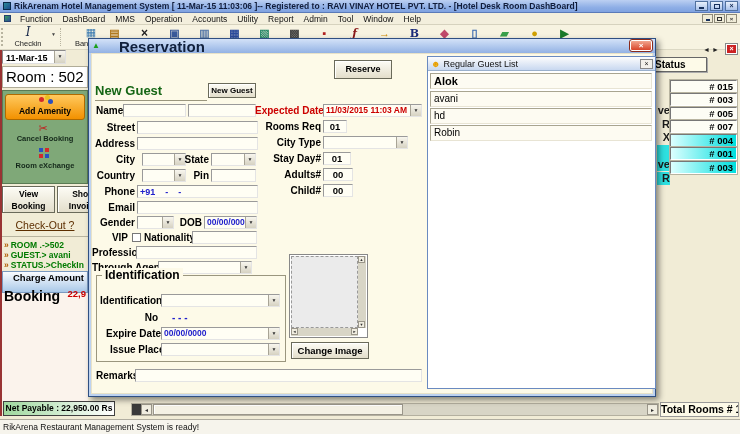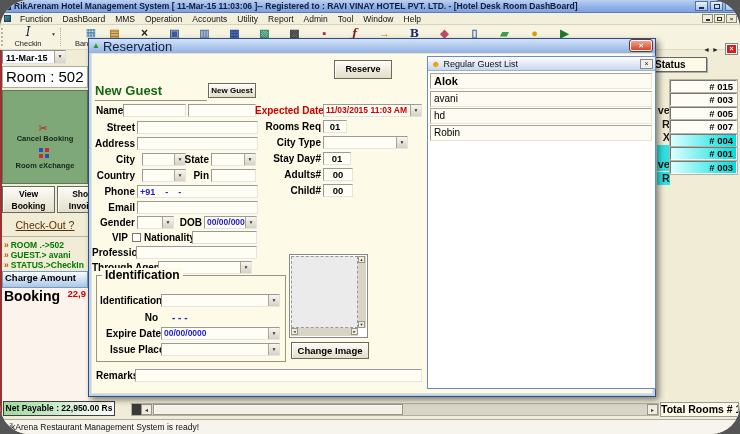--- a/index.html
+++ b/index.html
@@ -1,19 +1,19 @@
 <!DOCTYPE html>
 <html><head>
 <meta charset="utf-8">
 <style>
   * { box-sizing: border-box; margin: 0; padding: 0; }
   html,body { background:#555; }
   #app {
     position: relative; width: 740px; height: 434px; overflow: hidden;
-    background:#f1ecd6; font-family:"Liberation Sans", sans-serif; font-size:10px; color:#000;border-radius:29px;
+    background:#f1ecd6; font-family:"Liberation Sans", sans-serif; font-size:10px; color:#000;
   }
   
   .titlebar { position:absolute; left:0; top:0; width:740px; height:13px;
     background:linear-gradient(180deg,#bcd0f2,#8fafe6 60%,#7fa2e0); border-bottom:1px solid #5a7ab8;
     display:flex; align-items:center; }
   .app-icon { width:8px; height:8px; margin:0 3px; background:linear-gradient(135deg,#2a8a9a,#1a4a8a); border:1px solid #0a2a4a; }
   .title-text { font-size:8.5px; font-weight:bold; color:#101c3a; white-space:nowrap; overflow:hidden; flex:1; }
   .winbtns { display:flex; gap:2px; margin-right:2px; }
   .winbtn { width:13px; height:10px; background:linear-gradient(#e8f0fc,#aac2ea); border:1px solid #51719f;
     display:flex; align-items:center; justify-content:center; font-size:7px; line-height:8px; color:#17305c; font-weight:bold; }
@@ -69,22 +69,22 @@
   .xchg-label { position:absolute; left:0; top:70px; width:84px; text-align:center; font-size:7.5px; font-weight:bold; color:#14281a; }
   .btn { background:linear-gradient(#fdfcf5,#e3decb); border:1px solid #6a6a5a; box-shadow:inset 1px 1px 0 #fff;
     text-align:center; font-weight:bold; color:#000; }
   .viewbtn { position:absolute; left:2px; top:186px; width:53px; height:27px; font-size:8.5px; line-height:12px; padding-top:1px;}
   .showbtn { position:absolute; left:57px; top:186px; width:53px; height:27px; font-size:8.5px; line-height:12px; padding-top:1px;}
   .checkout { position:absolute; left:2px; top:219px; width:86px; text-align:center; font-size:10.5px; font-weight:normal;
     color:#5c2e00; text-decoration:underline; }
   .sb-divider { position:absolute; left:2px; top:236px; width:86px; border-top:1px solid #b8b4a0; }
   .infoline { position:absolute; left:4px; white-space:nowrap; font-size:8.5px; font-weight:bold; color:#007a00; overflow:hidden; width:84px;}
   .infoline .bullet { color:#b05a00; margin-right:2px; }
-  .chargehdr { position:absolute; left:2px; top:271px; width:86px; height:17px; background:linear-gradient(180deg,#fafcff,#a9c8e8);
-    border:1px solid #7a9ac0; font-size:9.5px; font-weight:bold; line-height:11px; padding-left:2px; }
+  .chargehdr { position:absolute; left:2px; top:271px; width:86px; height:22px; background:linear-gradient(180deg,#fafcff,#a9c8e8);
+    border:1px solid #7a9ac0; font-size:9.5px; font-weight:bold; line-height:11px; padding-left:10px; }
   .bookrow-l { position:absolute; left:4px; top:288px; font-size:14px; font-weight:bold; }
   .bookrow-v { position:absolute; left:56px; top:288px; width:30px; text-align:right; font-size:9.5px; font-weight:bold; color:#cc0000; }
   .netpay { position:absolute; left:3px; top:401px; width:112px; height:15px; background:linear-gradient(90deg,#9ed89e,#ffffff);
     border:1px solid #404040; font-size:8.5px; font-weight:bold; text-align:center; line-height:13px; white-space:nowrap; overflow:hidden;}
   
   .minibar { position:absolute; right:0; top:44px; width:84px; height:11px; }
   .mini-arrow { position:absolute; top:1px; font-size:7px; color:#222; line-height:9px;}
   .mini-close { position:absolute; right:3px; top:0; width:11px; height:10px; background:#cc2222; border:1px solid #fff;
     outline:1px solid #888; color:#fff; font-size:7px; font-weight:bold; text-align:center; line-height:8px; }
   .statushdr { position:absolute; left:650px; top:57px; width:57px; height:15px; background:#fdfae8; border:1px solid #666;
@@ -105,21 +105,21 @@
     text-align:center; line-height:10px; color:#333; }
   .hs-thumb { position:absolute; left:21px; top:0; width:250px; height:11px; background:#f4f1e4; border:1px solid #9a968a; box-shadow:inset 1px 1px 0 #fff;}
   .statusbar { position:absolute; left:0; top:419px; width:740px; height:15px; background:#f6f4ec; border-top:1px solid #b0ada0;
     font-size:8.5px; line-height:14px; padding-left:3px; color:#111; }
   
   .dialog { position:absolute; left:88px; top:38px; width:568px; height:359px; background:#bdd2f0; border:1px solid #2f4f82;
     box-shadow:3px 3px 6px rgba(0,0,0,.45); z-index:50; }
   .dlg-title { position:absolute; left:0; top:0; width:100%; height:14px; background:linear-gradient(180deg,#d3e2f8,#93b2e4);
     display:flex; align-items:center; }
   .dlg-icon { font-size:8px; color:#1aa01a; margin:0 3px; line-height:10px; }
-  .dlg-title-text { font-size:13px; font-weight:normal; color:#10203c; }
+  .dlg-title-text { font-size:15px; font-weight:bold; color:#10203c;margin-left:16px; }
   .dlg-close { position:absolute; right:3px; top:1px; width:22px; height:11px; background:linear-gradient(180deg,#f2a58e,#d8442a);
     border:1px solid #fff; outline:1px solid #8a2a1a; border-radius:2px; color:#fff; font-size:8px; font-weight:bold;
     text-align:center; line-height:9px; }
   .dlg-body { position:absolute; left:2px; top:14px; right:2px; bottom:2px; background:#fdfae8; border:1px solid #e8e2c8; }
   .banner { position:absolute; left:3px; top:4px; width:328px; height:20px;
     background:linear-gradient(180deg,#b2f7b2,#22d422 55%,#64e464); border:1px solid #18a018;
     font-size:14.5px; font-weight:bold; color:#0b4f0b; line-height:19px; padding-left:4px; }
   .reservebtn { position:absolute; left:242px; top:6px; width:58px; height:19px; font-size:9px; line-height:17px; }
   .ngheading { position:absolute; left:3px; top:29px; width:112px; font-size:13px; font-weight:bold; color:#156615;
     border-bottom:1px solid #9a967e; padding-bottom:2px; }
@@ -233,20 +233,28 @@
   </div>
 
   <span class="left-strip"></span>
   <span class="sb-bg-low"></span>
   <div class="datecombo">
     <span class="cval" style="position:absolute;left:3px;top:1px">11-Mar-15</span>
     <span class="cbtn">▼</span>
   </div>
   <div class="roombox">Room : 502</div>
   <div class="greenpanel">
+    <div class="amenbtn">
+      <span class="amen-dots">
+          <i></i>
+          <i></i>
+          <i></i>
+        </span>
+      <span class="amen-label">Add Amenity</span>
+    </div>
     <span class="scissors">✂</span>
     <span class="cancel-label">Cancel Booking</span>
     <span class="xchg-icon">
         <i></i>
         <i></i>
         <i></i>
         <i></i>
       </span>
     <span class="xchg-label">Room eXchange</span>
   </div>

